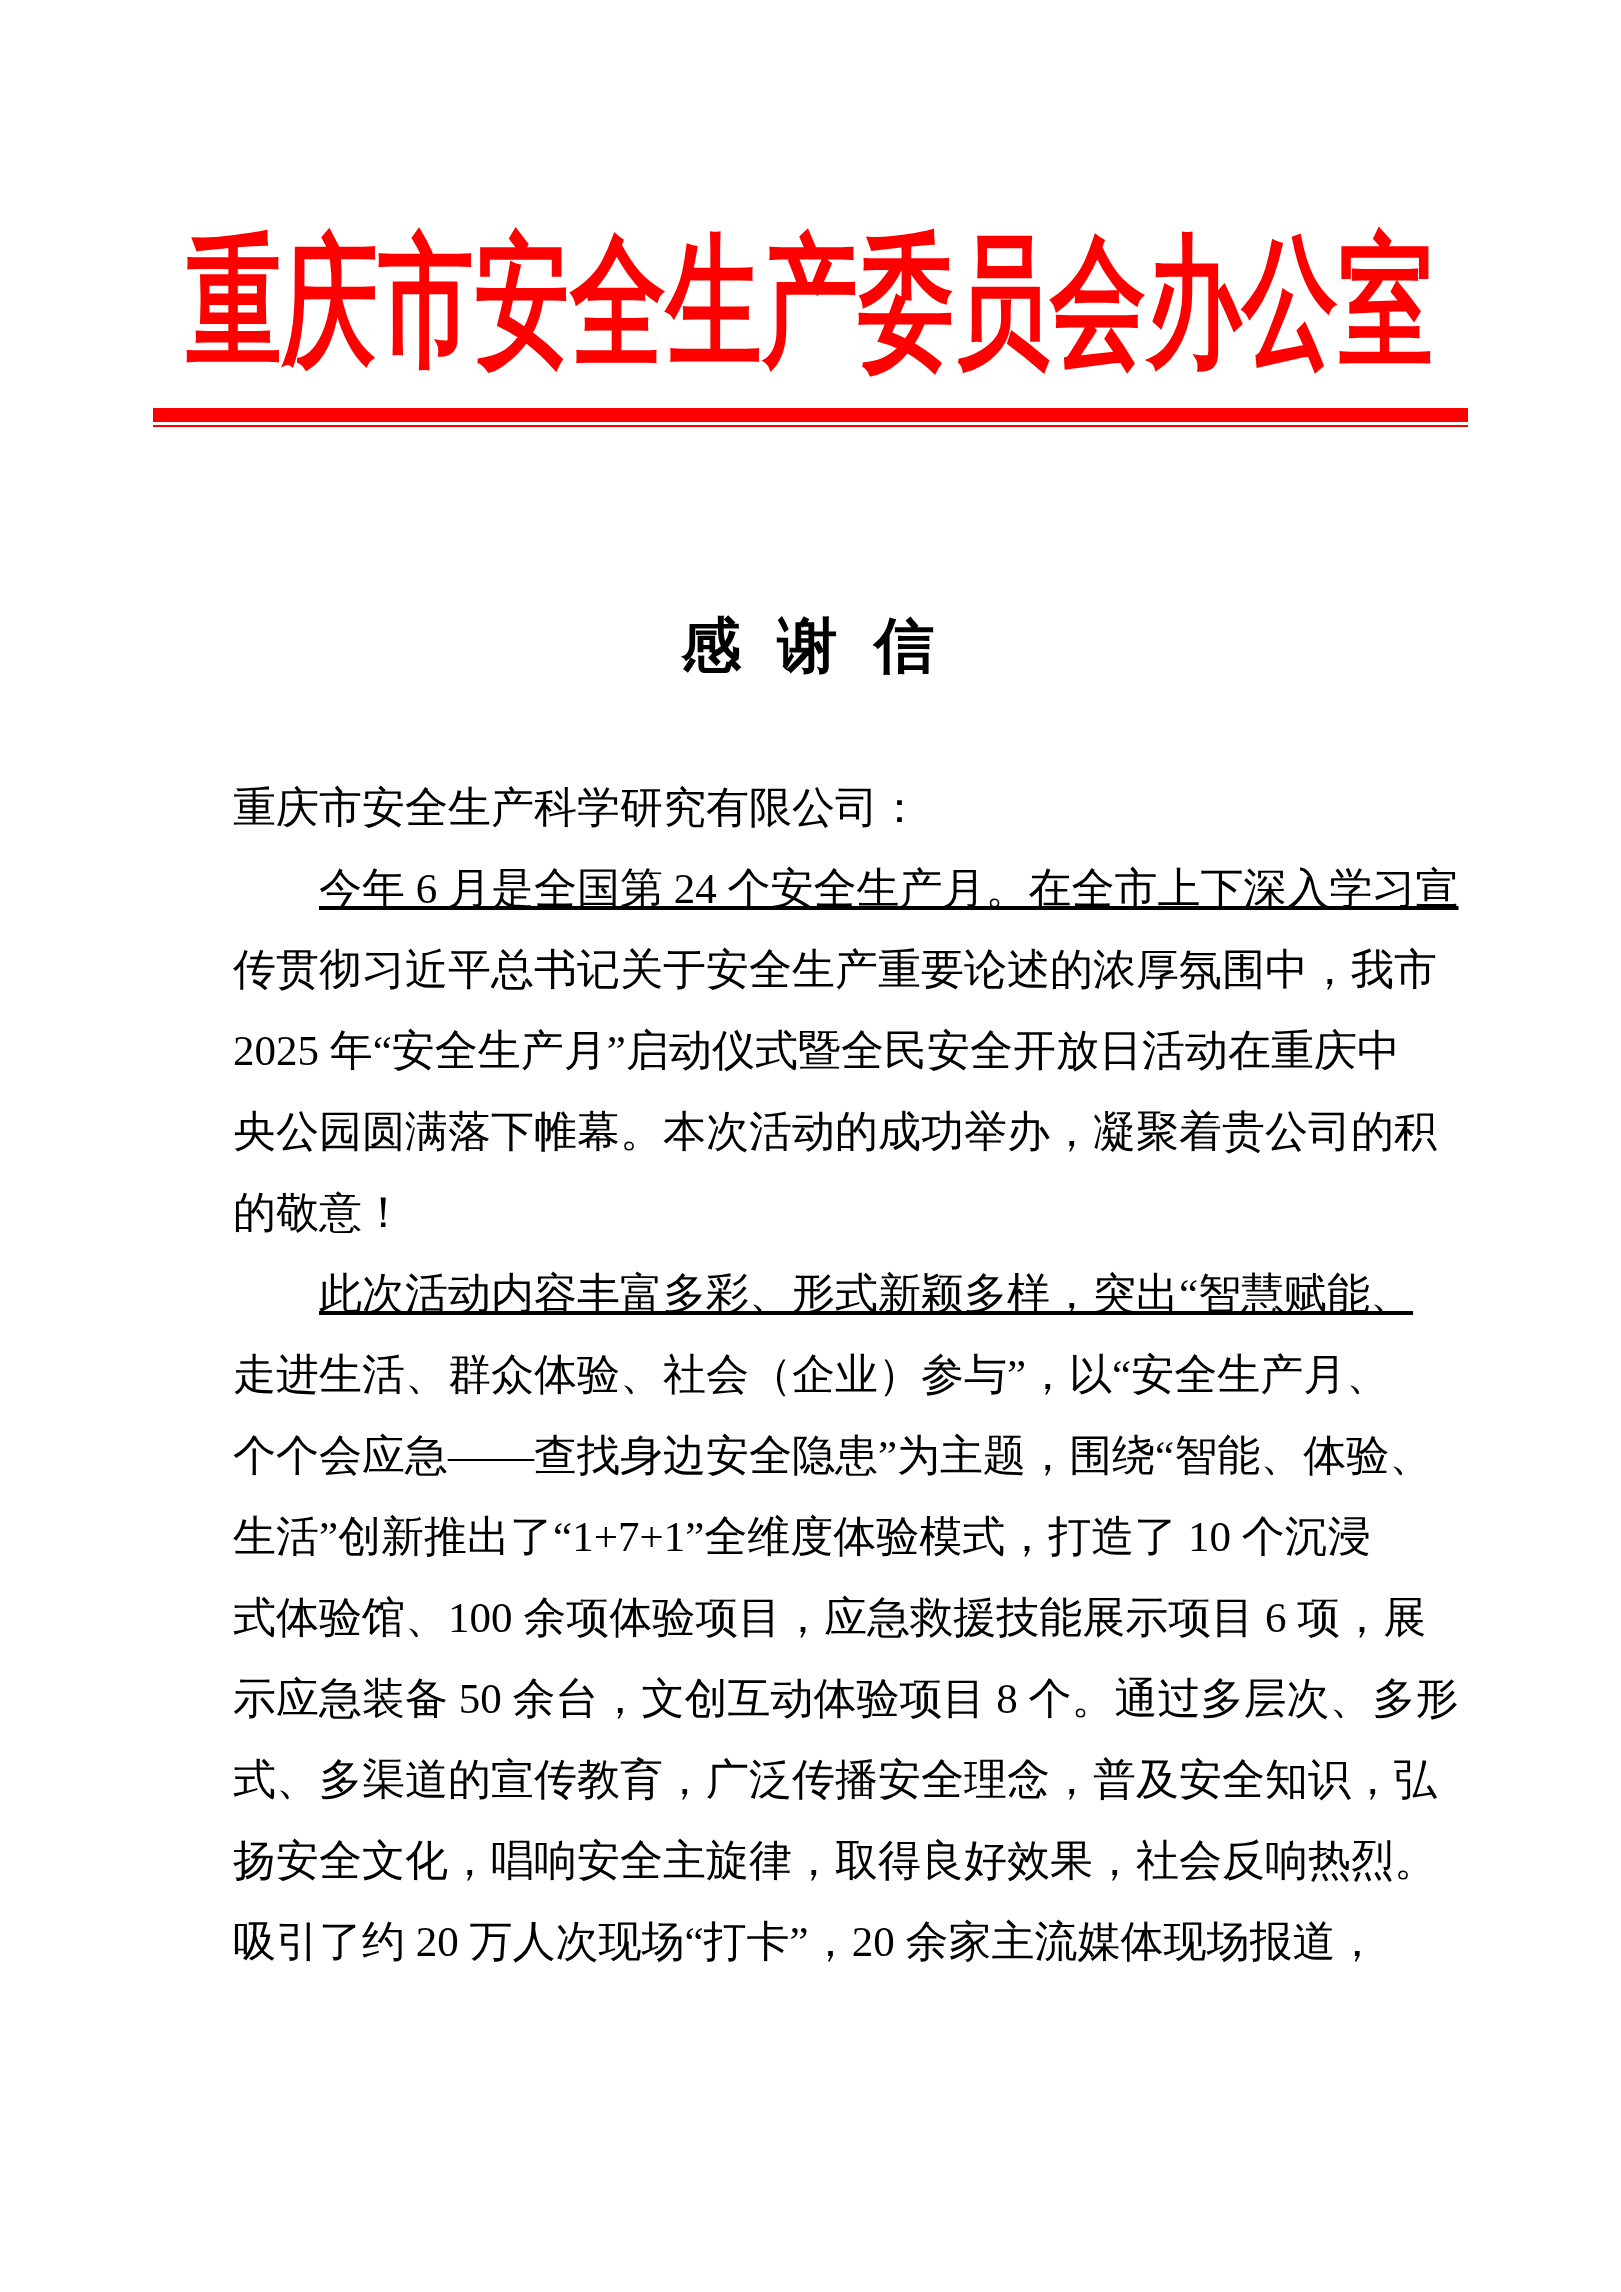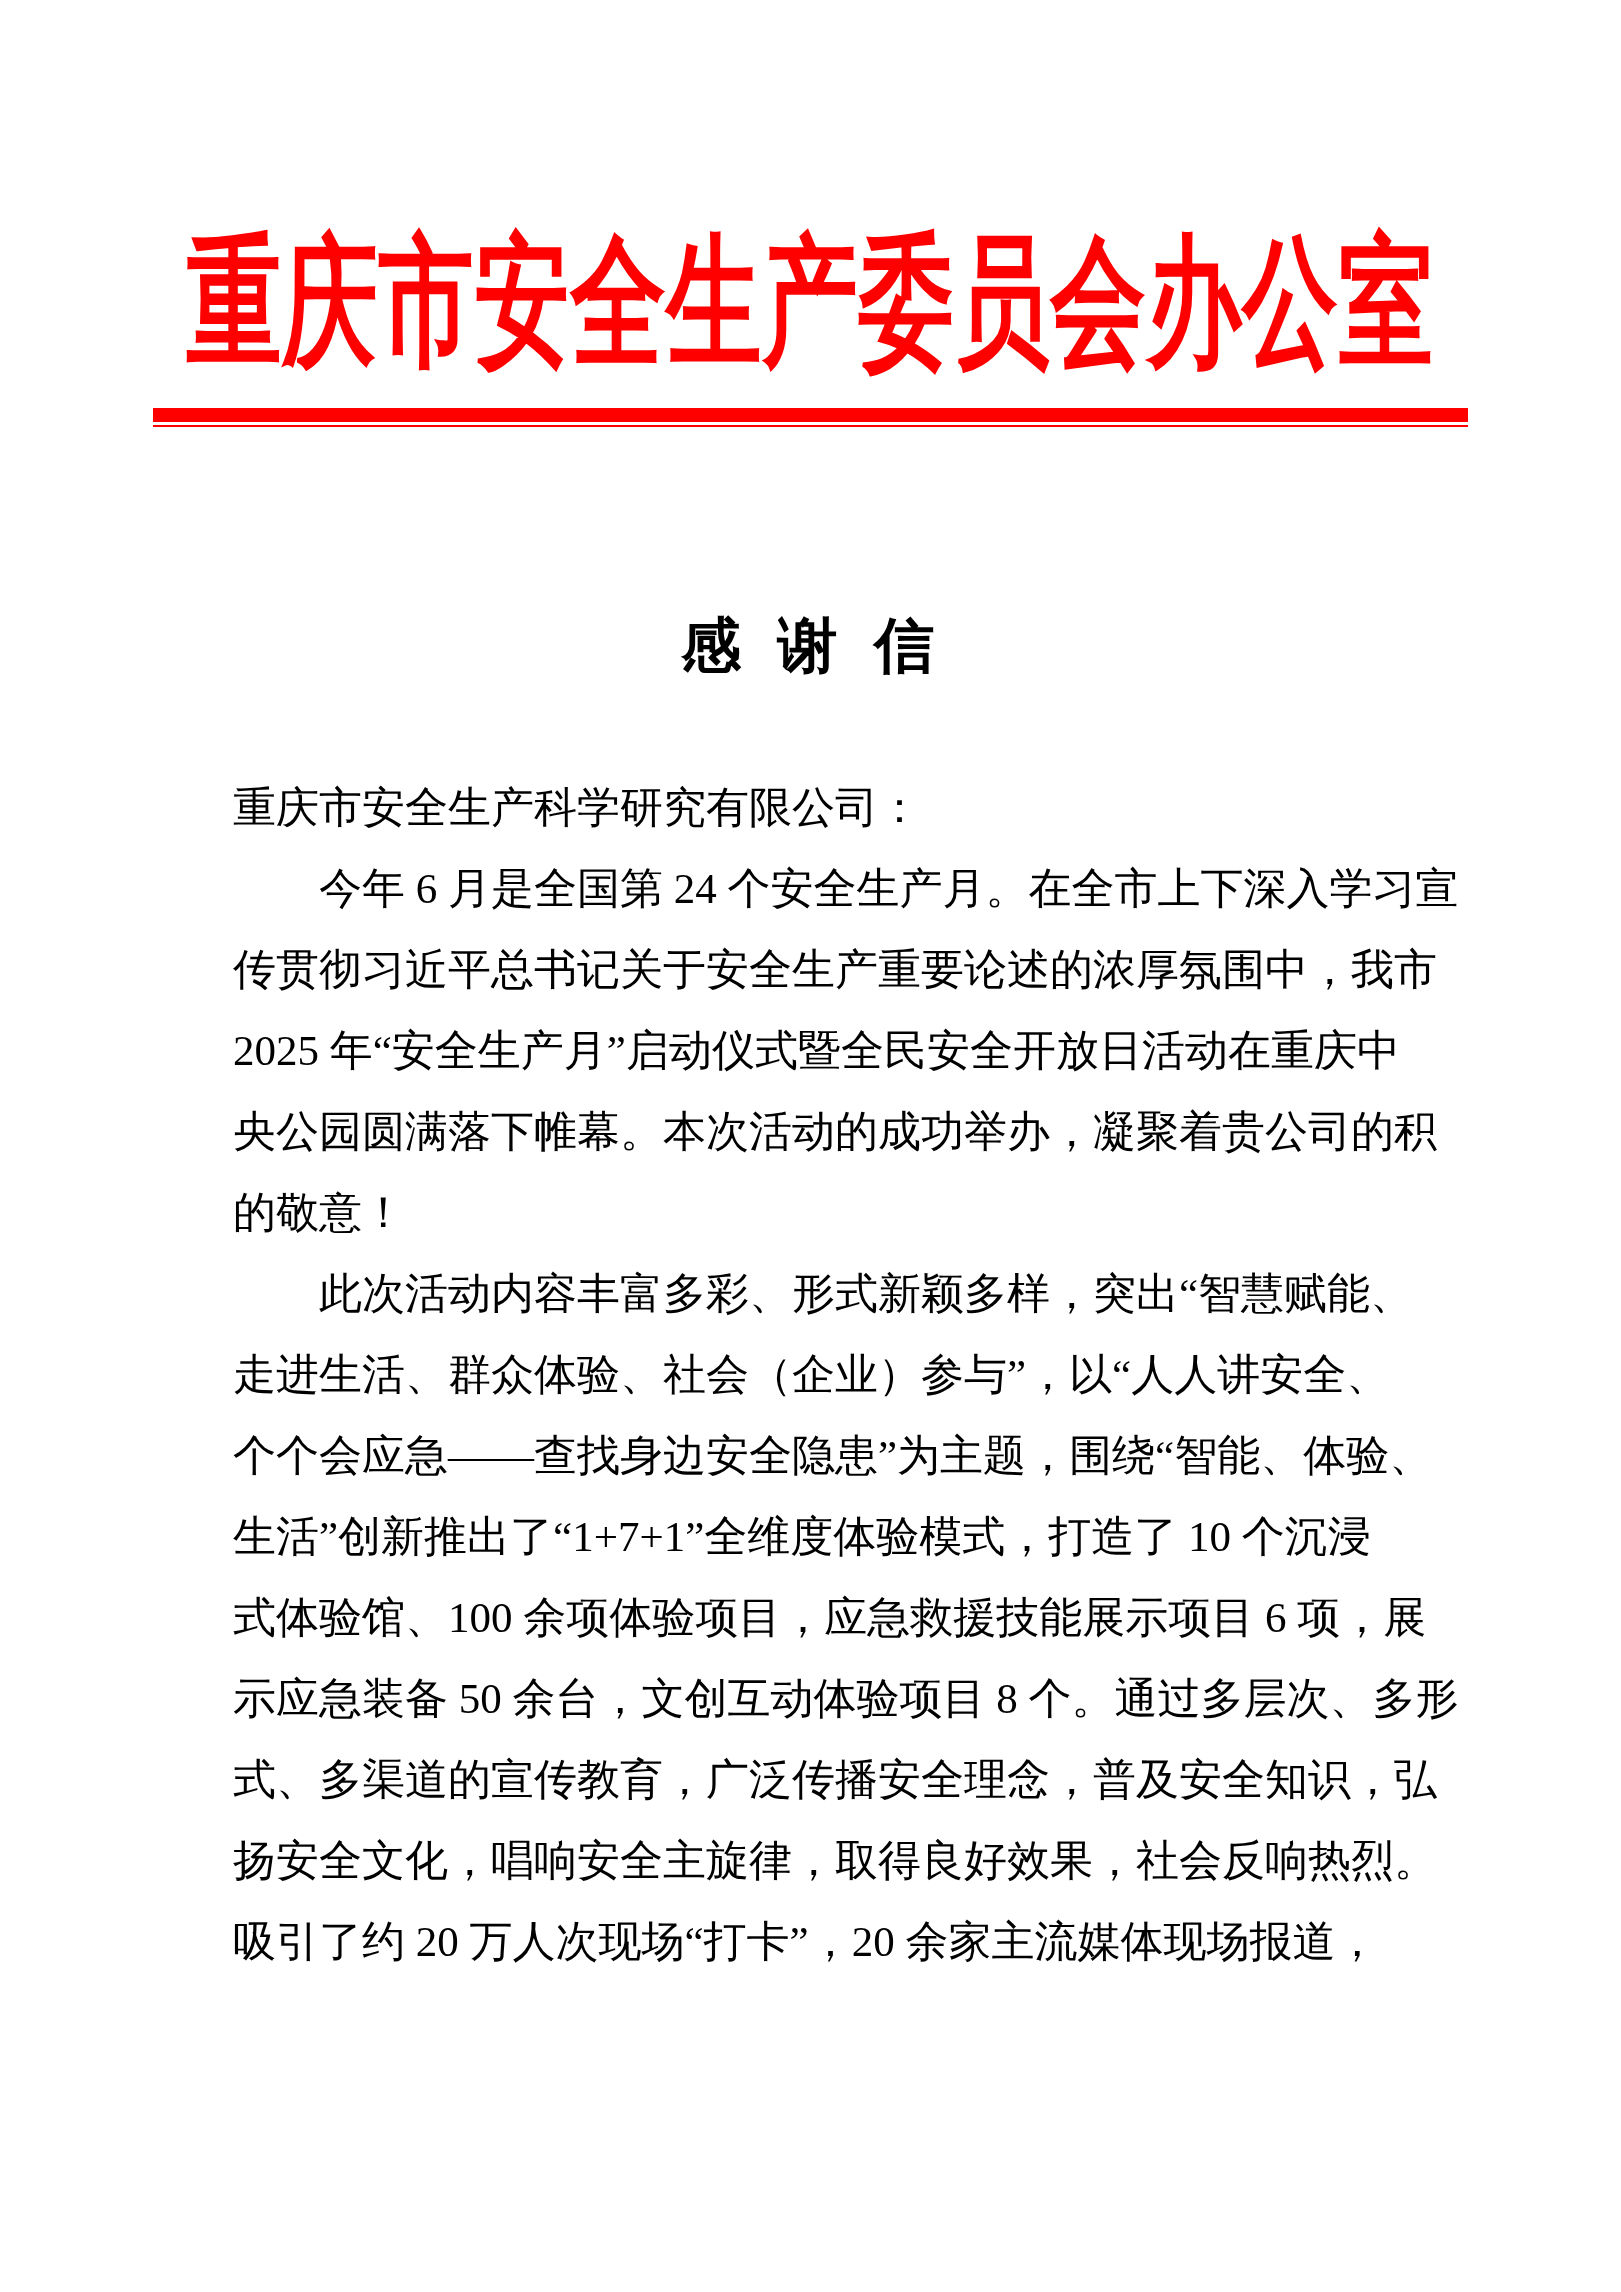--- a/index.html
+++ b/index.html
@@ -78,20 +78,21 @@
     margin-left: 32px;
   }
   .body-line {
     height: 81px;
     line-height: 81px;
     white-space: nowrap;
     text-align: left;
   }
   .body-line.indent {
     padding-left: 86px;
+    text-decoration: underline;
   }
 </style>
 </head>
 <body>
 
 <div class="page">
 
   <div class="org-header">
     <span class="org-text">重庆市安全生产委员会办公室</span>
   </div>
@@ -105,21 +106,21 @@
   <div class="letter-title">感 谢 信</div>
 
   <div class="letter-body">
     <div class="body-line">重庆市安全生产科学研究有限公司：</div>
     <div class="body-line indent">今年 6 月是全国第 24 个安全生产月。在全市上下深入学习宣</div>
     <div class="body-line">传贯彻习近平总书记关于安全生产重要论述的浓厚氛围中，我市</div>
     <div class="body-line">2025 年“安全生产月”启动仪式暨全民安全开放日活动在重庆中</div>
     <div class="body-line">央公园圆满落下帷幕。本次活动的成功举办，凝聚着贵公司的积</div>
     <div class="body-line">的敬意！</div>
     <div class="body-line indent">此次活动内容丰富多彩、形式新颖多样，突出“智慧赋能、</div>
-    <div class="body-line">走进生活、群众体验、社会（企业）参与”，以“人人讲安全、</div>
+    <div class="body-line">走进生活、群众体验、社会（企业）参与”，以“安全生产月、</div>
     <div class="body-line">个个会应急——查找身边安全隐患”为主题，围绕“智能、体验、</div>
     <div class="body-line">生活”创新推出了“1+7+1”全维度体验模式，打造了 10 个沉浸</div>
     <div class="body-line">式体验馆、100 余项体验项目，应急救援技能展示项目 6 项，展</div>
     <div class="body-line">示应急装备 50 余台，文创互动体验项目 8 个。通过多层次、多形</div>
     <div class="body-line">式、多渠道的宣传教育，广泛传播安全理念，普及安全知识，弘</div>
     <div class="body-line">扬安全文化，唱响安全主旋律，取得良好效果，社会反响热烈。</div>
     <div class="body-line">吸引了约 20 万人次现场“打卡”，20 余家主流媒体现场报道，</div>
   </div>
 
   <div class="sep sep-bottom">

